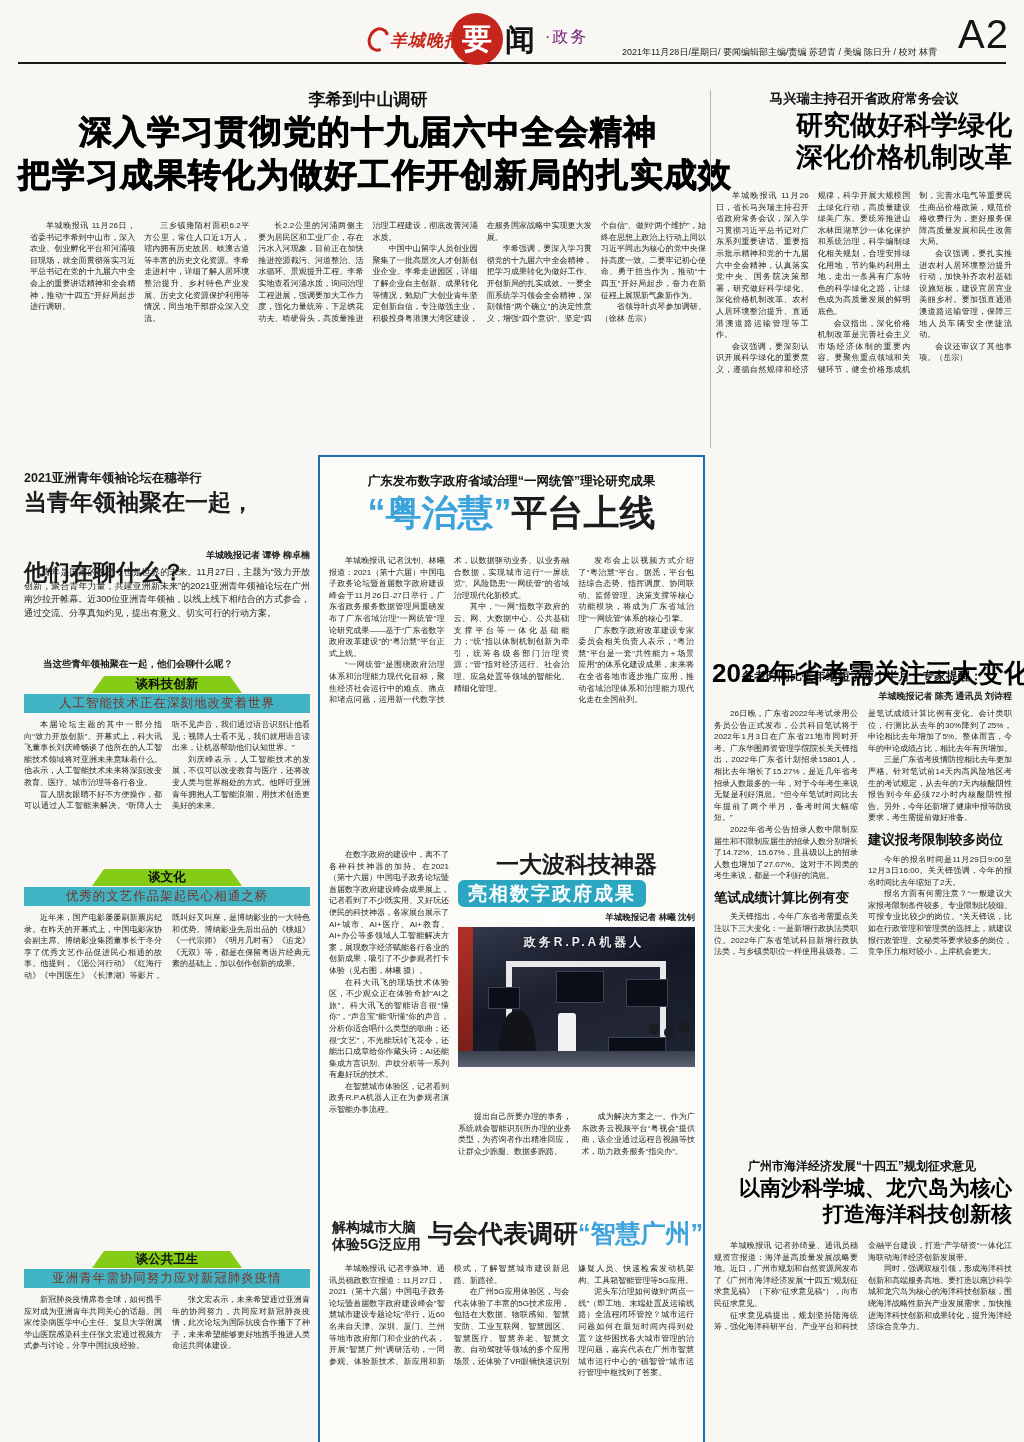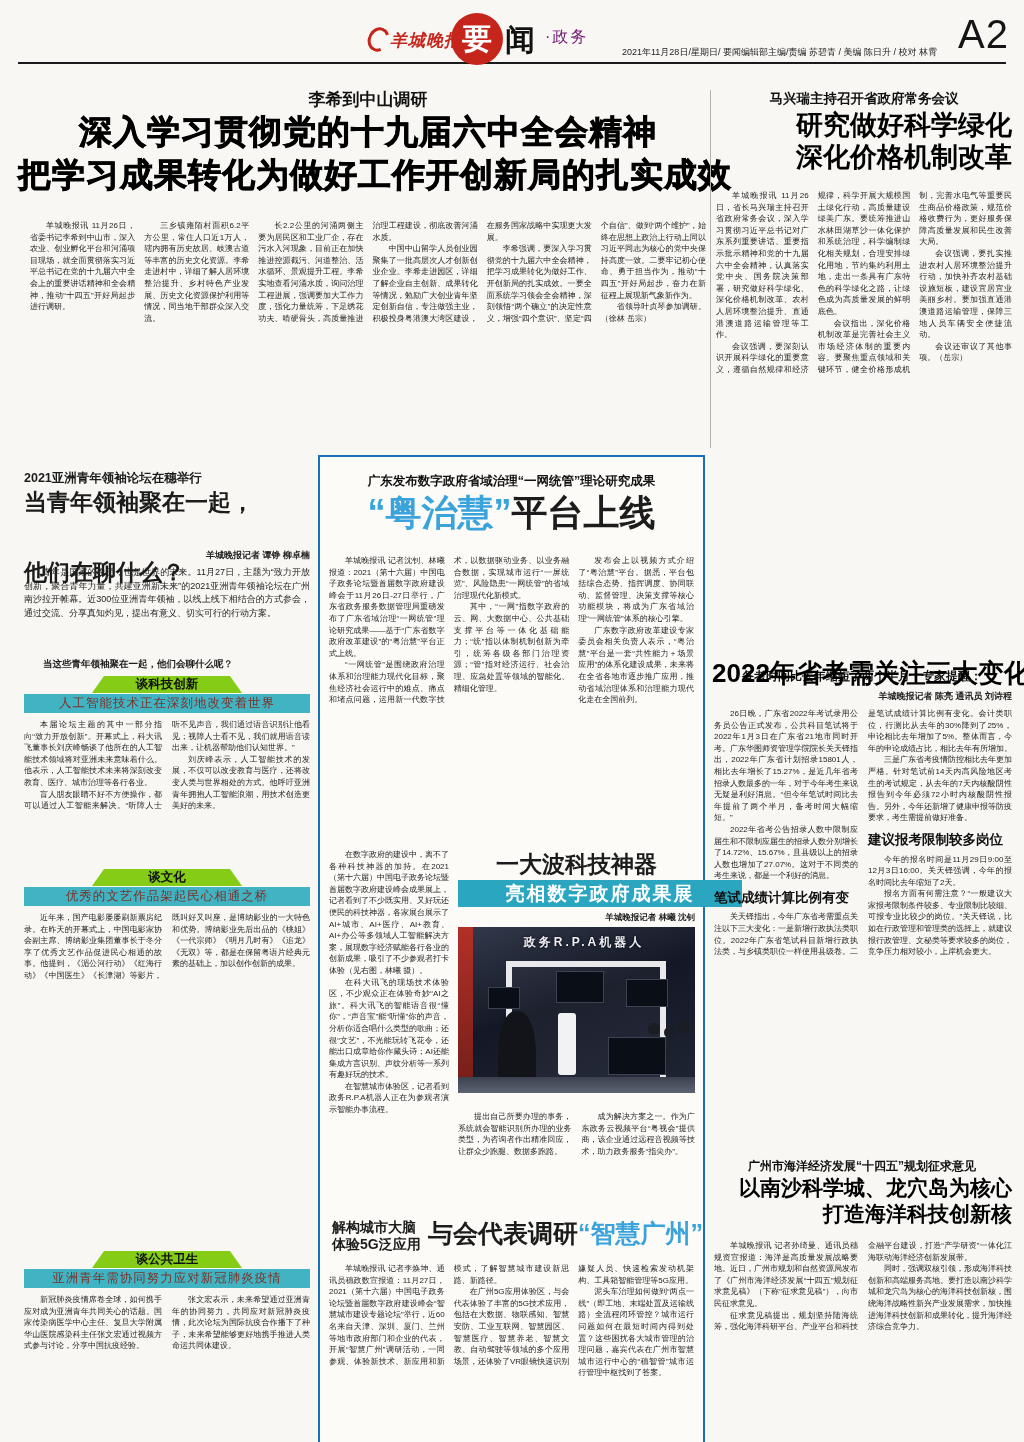--- a/index.html
+++ b/index.html
@@ -142,24 +142,24 @@
         <p>发布会上以视频方式介绍了“粤治慧”平台。据悉，平台包括综合态势、指挥调度、协同联动、监督管理、决策支撑等核心功能模块，将成为广东省域治理“一网统管”体系的核心引擎。</p>
         <p>广东数字政府改革建设专家委员会相关负责人表示，“粤治慧”平台是一套“共性能力＋场景应用”的体系化建设成果，未来将在全省各地市逐步推广应用，推动省域治理体系和治理能力现代化走在全国前列。</p>
       </div>
 
     <div class="abs bt" style="left:9px;top:392px;width:120px;height:366px;">
         <p>在数字政府的建设中，离不了各种科技神器的加持。在2021（第十六届）中国电子政务论坛暨首届数字政府建设峰会成果展上，记者看到了不少既实用、又好玩还便民的科技神器，各家展台展示了AI+城市、AI+医疗、AI+教育、AI+办公等多领域人工智能解决方案，展现数字经济赋能各行各业的创新成果，吸引了不少参观者打卡体验（见右图，林曦 摄）。</p>
         <p>在科大讯飞的现场技术体验区，不少观众正在体验奇妙“AI之旅”。科大讯飞的智能语音很“懂你”，“声音宝”能“听懂”你的声音，分析你适合唱什么类型的歌曲；还很“文艺”，不光能玩转飞花令，还能出口成章给你作藏头诗；AI还能集成方言识别、声纹分析等一系列有趣好玩的技术。</p>
         <p>在智慧城市体验区，记者看到政务R.P.A机器人正在为参观者演示智能办事流程。</p>
       </div>
     <div class="abs" style="left:138px;top:392px;width:237px;text-align:center;font-size:23px;font-weight:800;">一大波科技神器</div>
-    <div class="abs expobar" style="left:138px;top:423px;width:284px;height:27px;">亮相数字政府成果展</div>
+    <div class="abs expobar" style="left:138px;top:423px;width:188px;height:27px;border-radius:6px;">亮相数字政府成果展</div>
     <div class="abs byline" style="left:138px;top:455px;width:237px;font-size:8.5px;">羊城晚报记者 林曦 沈钊</div>
 
-    <div class="photo" style="left:138px;top:470px;width:237px;height:166px;">
+    <div class="photo" style="left:138px;top:470px;width:237px;height:140px;">
       <div class="redstrip"></div>
       <div class="sign">政务R.P.A机器人</div>
       <div class="arch"></div>
       <div class="scr" style="left:98px;top:44px;width:46px;height:30px;"></div>
       <div class="scr" style="left:168px;top:52px;width:40px;height:26px;"></div>
       <div class="scr" style="left:30px;top:60px;width:30px;height:20px;"></div>
       <div class="scr" style="left:150px;top:110px;width:56px;height:36px;"></div>
       <div class="kiosk" style="left:100px;top:86px;width:18px;height:62px;"></div>
       <div class="person" style="left:40px;top:84px;width:38px;height:94px;"></div>
       <div class="head" style="left:190px;top:96px;width:12px;height:12px;"></div>

